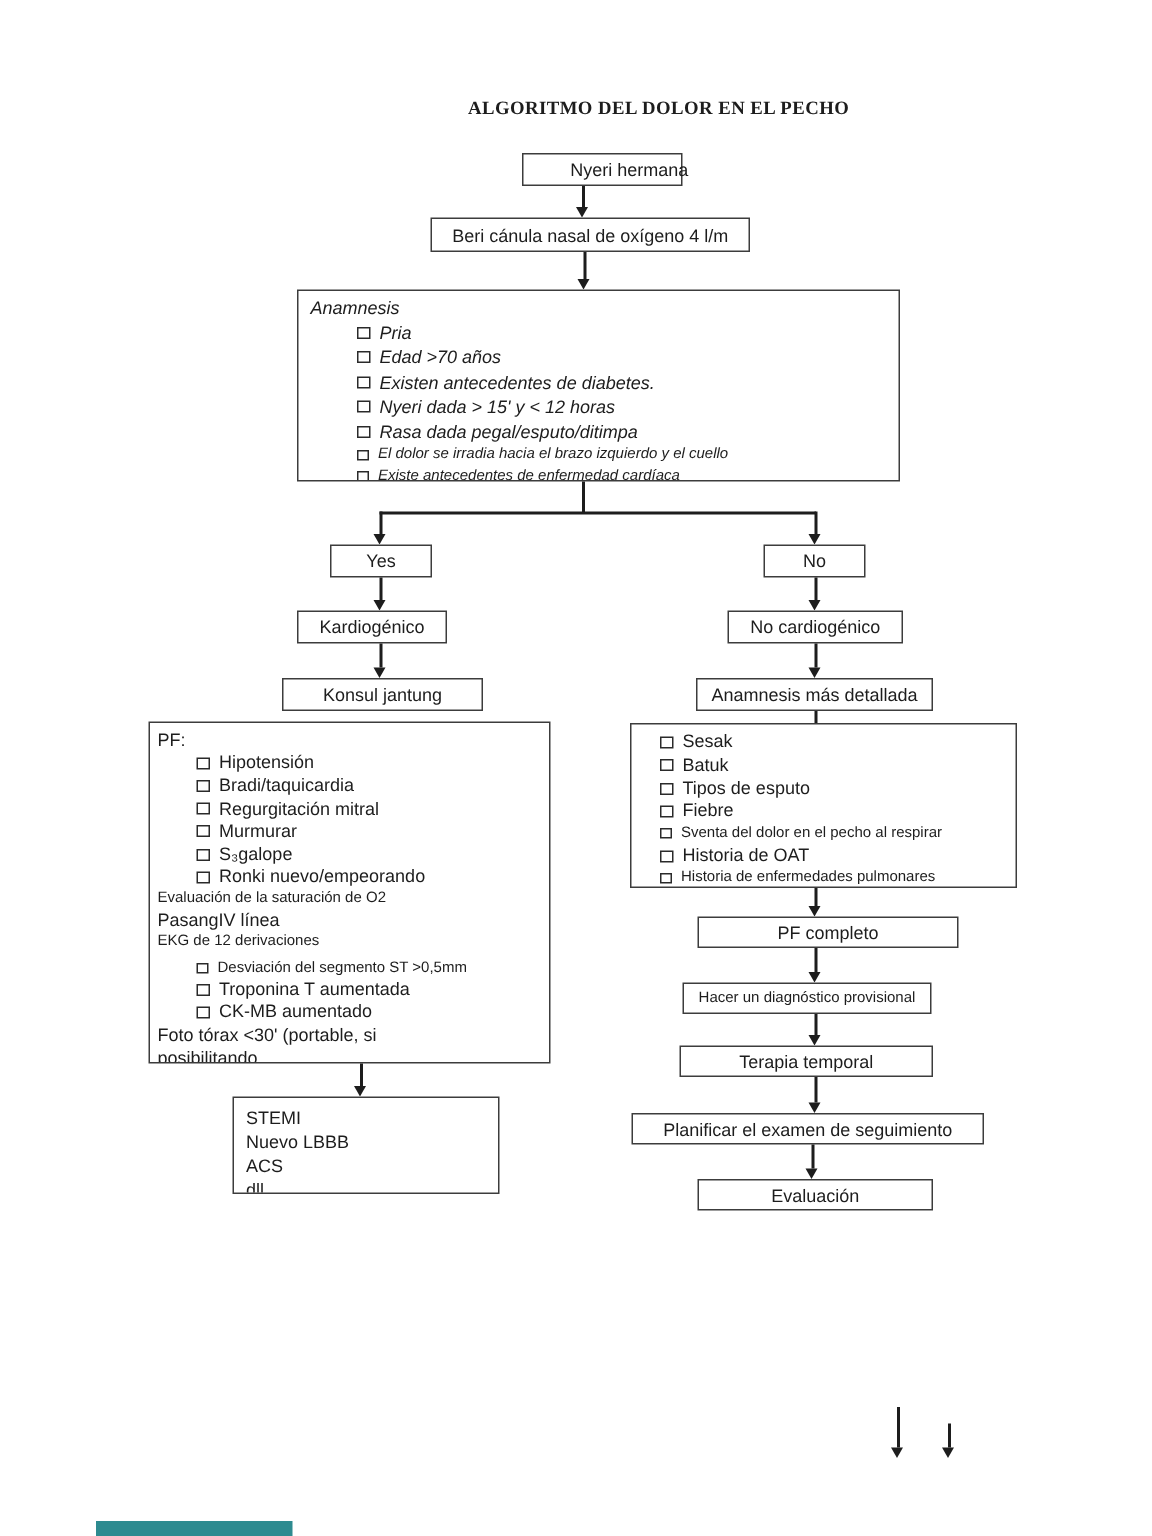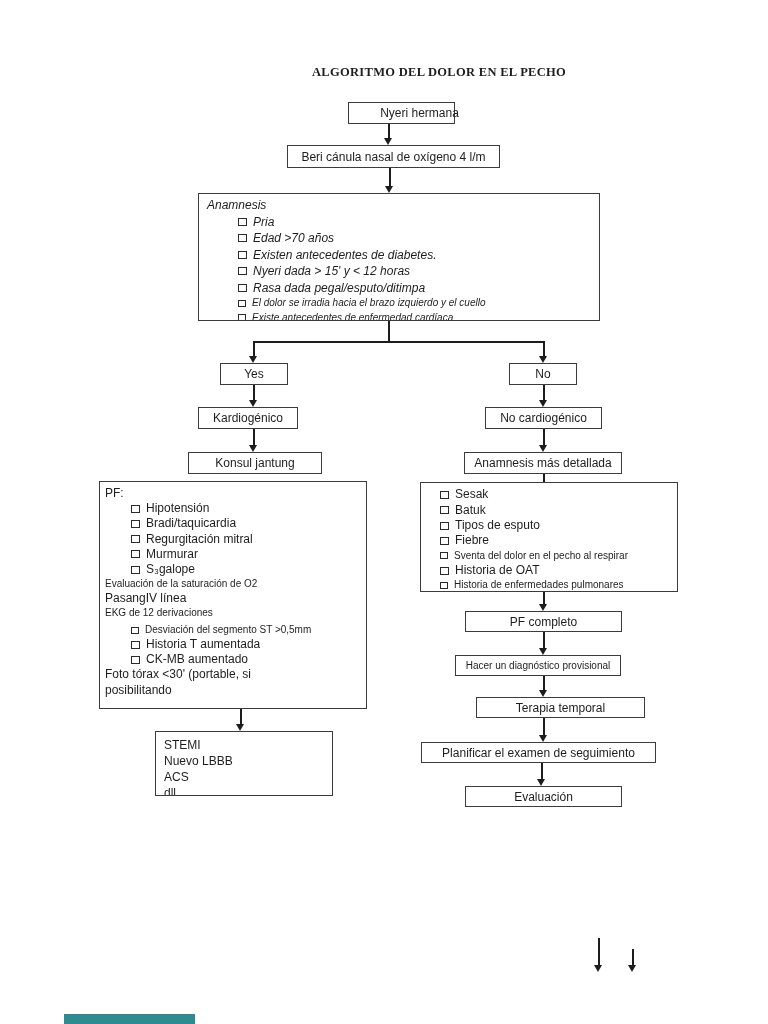--- a/index.html
+++ b/index.html
@@ -125,33 +125,37 @@
       <span>Regurgitación mitral</span>
       </div>
     <div class="row fs12">
       <span class="chk"></span>
       <span>Murmurar</span>
       </div>
     <div class="row fs12">
       <span class="chk"></span>
       <span>S₃galope</span>
       </div>
+    <div class="row fs12">
+      <span class="chk"></span>
+      <span>Ronki nuevo/empeorando</span>
+      </div>
   </div>
   <div class="fs10">Evaluación de la saturación de O2</div>
   <div class="fs12">PasangIV línea</div>
   <div class="fs10">EKG de 12 derivaciones</div>
   <div class="gap"></div>
   <div class="indent">
     <div class="row fs10 sm">
       <span class="chk"></span>
       <span>Desviación del segmento ST &gt;0,5mm</span>
       </div>
     <div class="row fs12">
       <span class="chk"></span>
-      <span>Historia T aumentada</span>
+      <span>Troponina T aumentada</span>
       </div>
     <div class="row fs12">
       <span class="chk"></span>
       <span>CK-MB aumentado</span>
       </div>
   </div>
   <div class="fs12">Foto tórax &lt;30' (portable, si</div>
   <div class="fs12">posibilitando</div>
 </div>
 
@@ -188,27 +192,27 @@
 
 <div class="arrow" style="left:240px;top:709px;height:15px;"></div>
 <div class="panel stemi" style="left:155px;top:731px;width:178px;height:65px;">
   <div class="fs12">STEMI</div>
   <div class="fs12">Nuevo LBBB</div>
   <div class="fs12">ACS</div>
   <div class="fs12">dll</div>
 </div>
 
 <div class="arrow" style="left:543px;top:592px;height:12px;"></div>
-<div class="box" style="left:465px;top:611px;width:157px;height:21px;">PF completo</div>
+<div class="box" style="left:465px;top:611px;width:174px;height:21px;">PF completo</div>
 
 <div class="arrow" style="left:543px;top:632px;height:16px;"></div>
 <div class="box" style="left:455px;top:655px;width:166px;height:21px;font-size:10px;">Hacer un diagnóstico provisional</div>
 
 <div class="arrow" style="left:543px;top:676px;height:14px;"></div>
-<div class="box" style="left:476px;top:697px;width:169px;height:21px;">Terapia temporal</div>
+<div class="box" style="left:453px;top:697px;width:169px;height:21px;">Terapia temporal</div>
 
 <div class="arrow" style="left:543px;top:718px;height:17px;"></div>
 <div class="box" style="left:421px;top:742px;width:235px;height:21px;">Planificar el examen de seguimiento</div>
 
 <div class="arrow" style="left:541px;top:763px;height:16px;"></div>
 <div class="box" style="left:465px;top:786px;width:157px;height:21px;">Evaluación</div>
 
 <div class="arrow" style="left:598px;top:938px;height:27px;"></div>
 <div class="arrow" style="left:632px;top:949px;height:16px;"></div>
 

